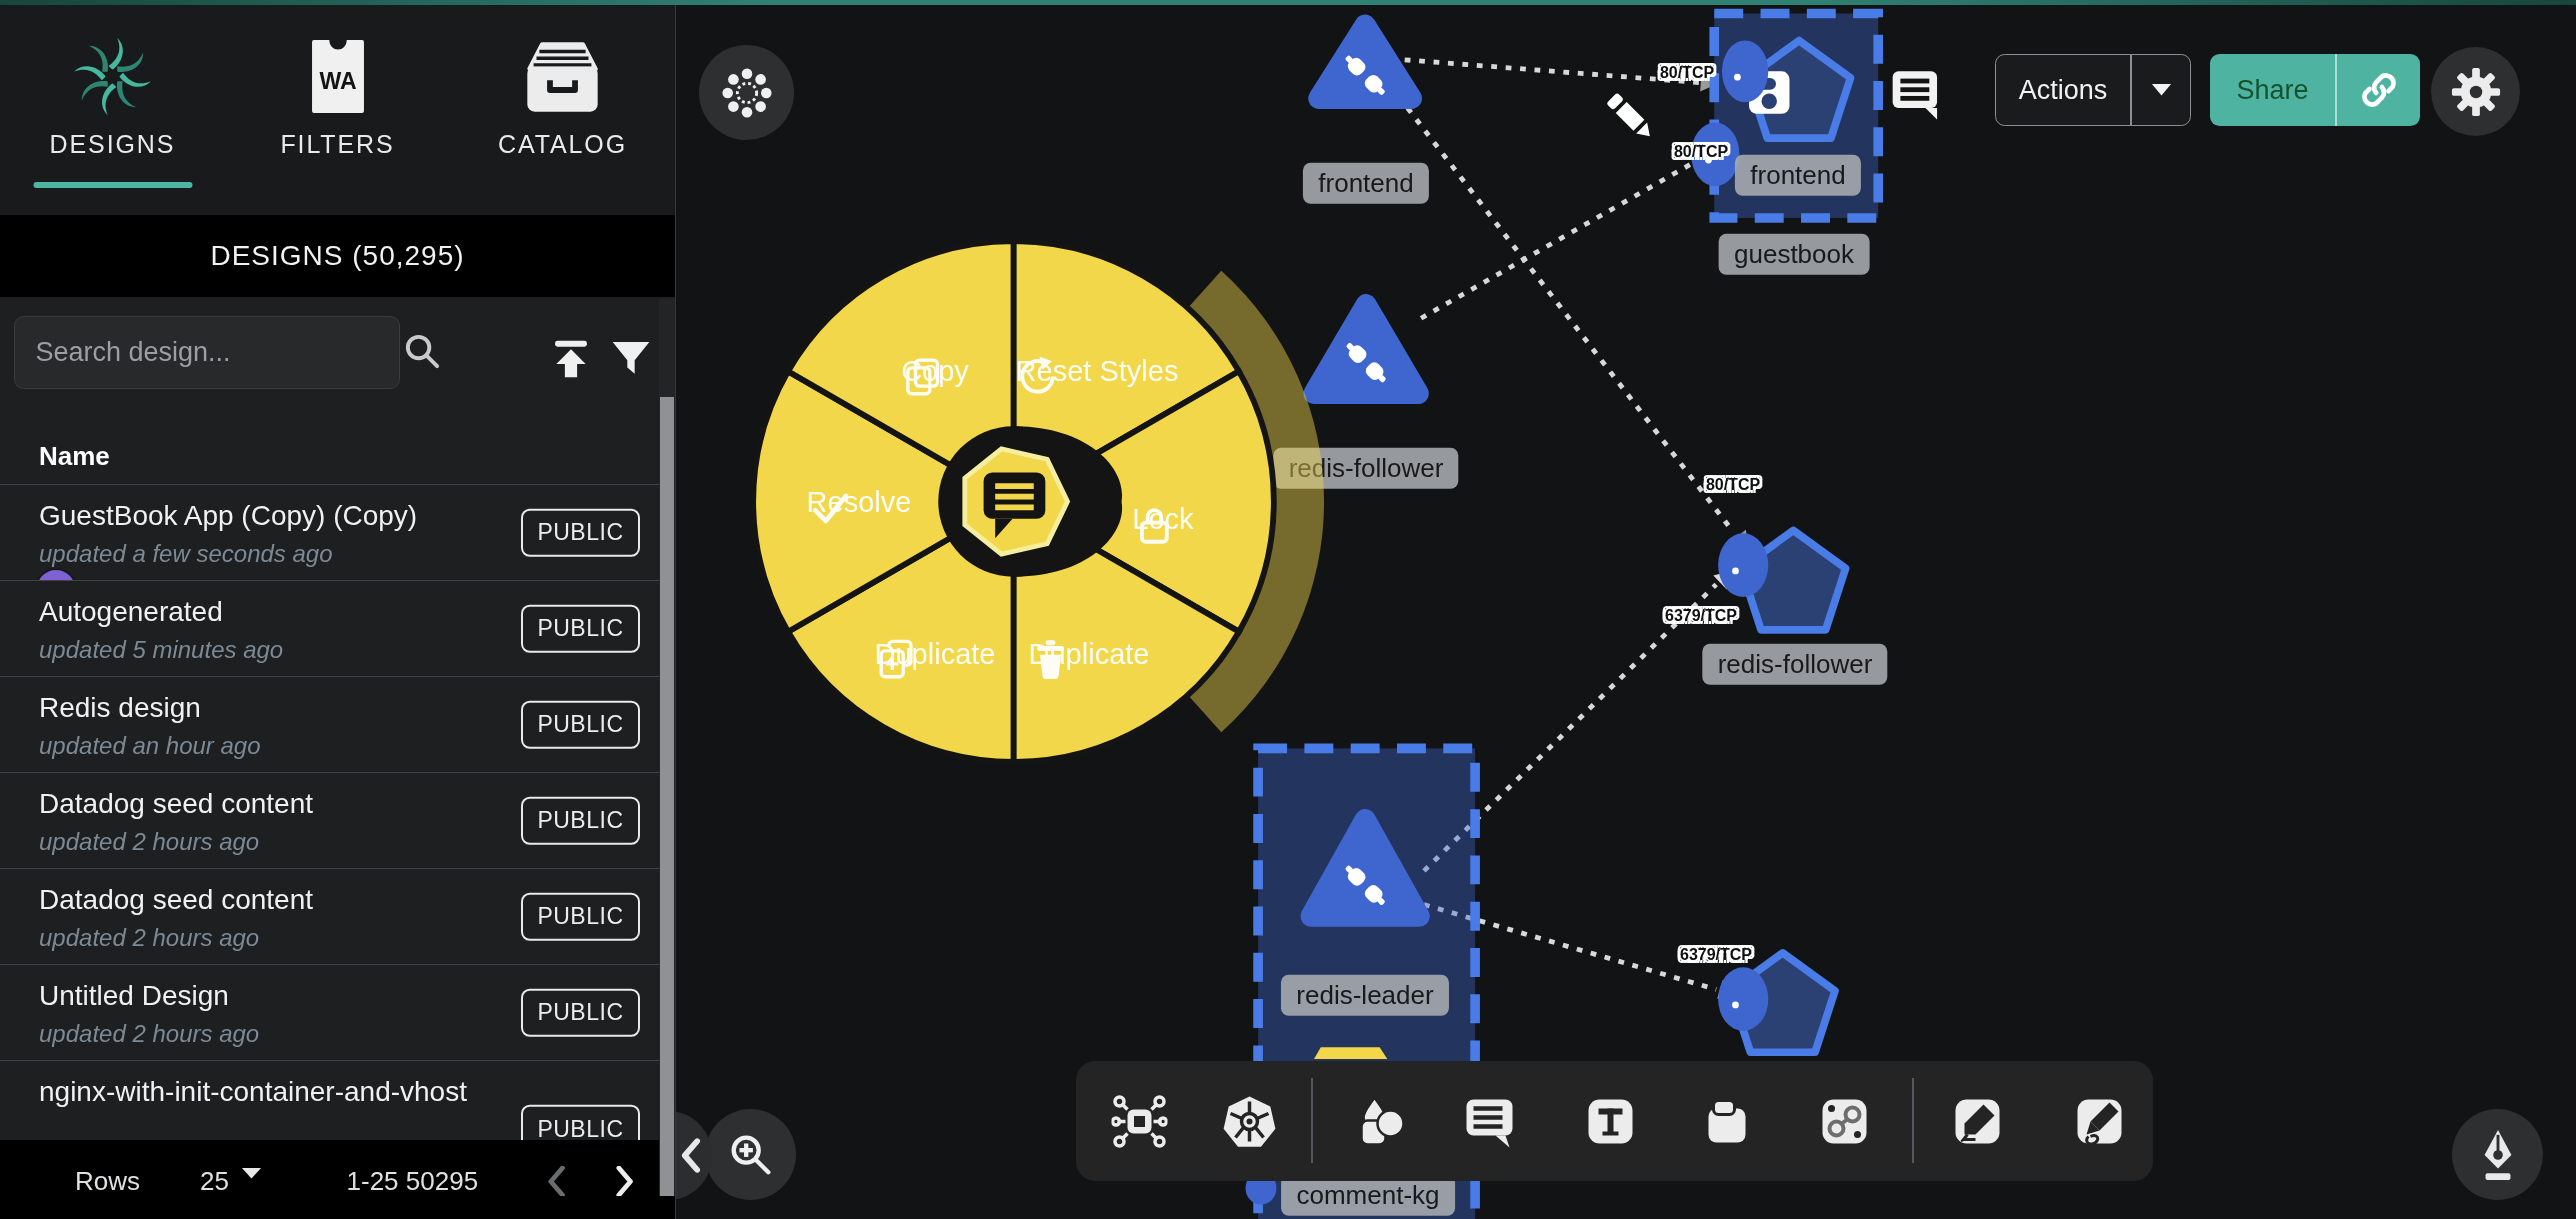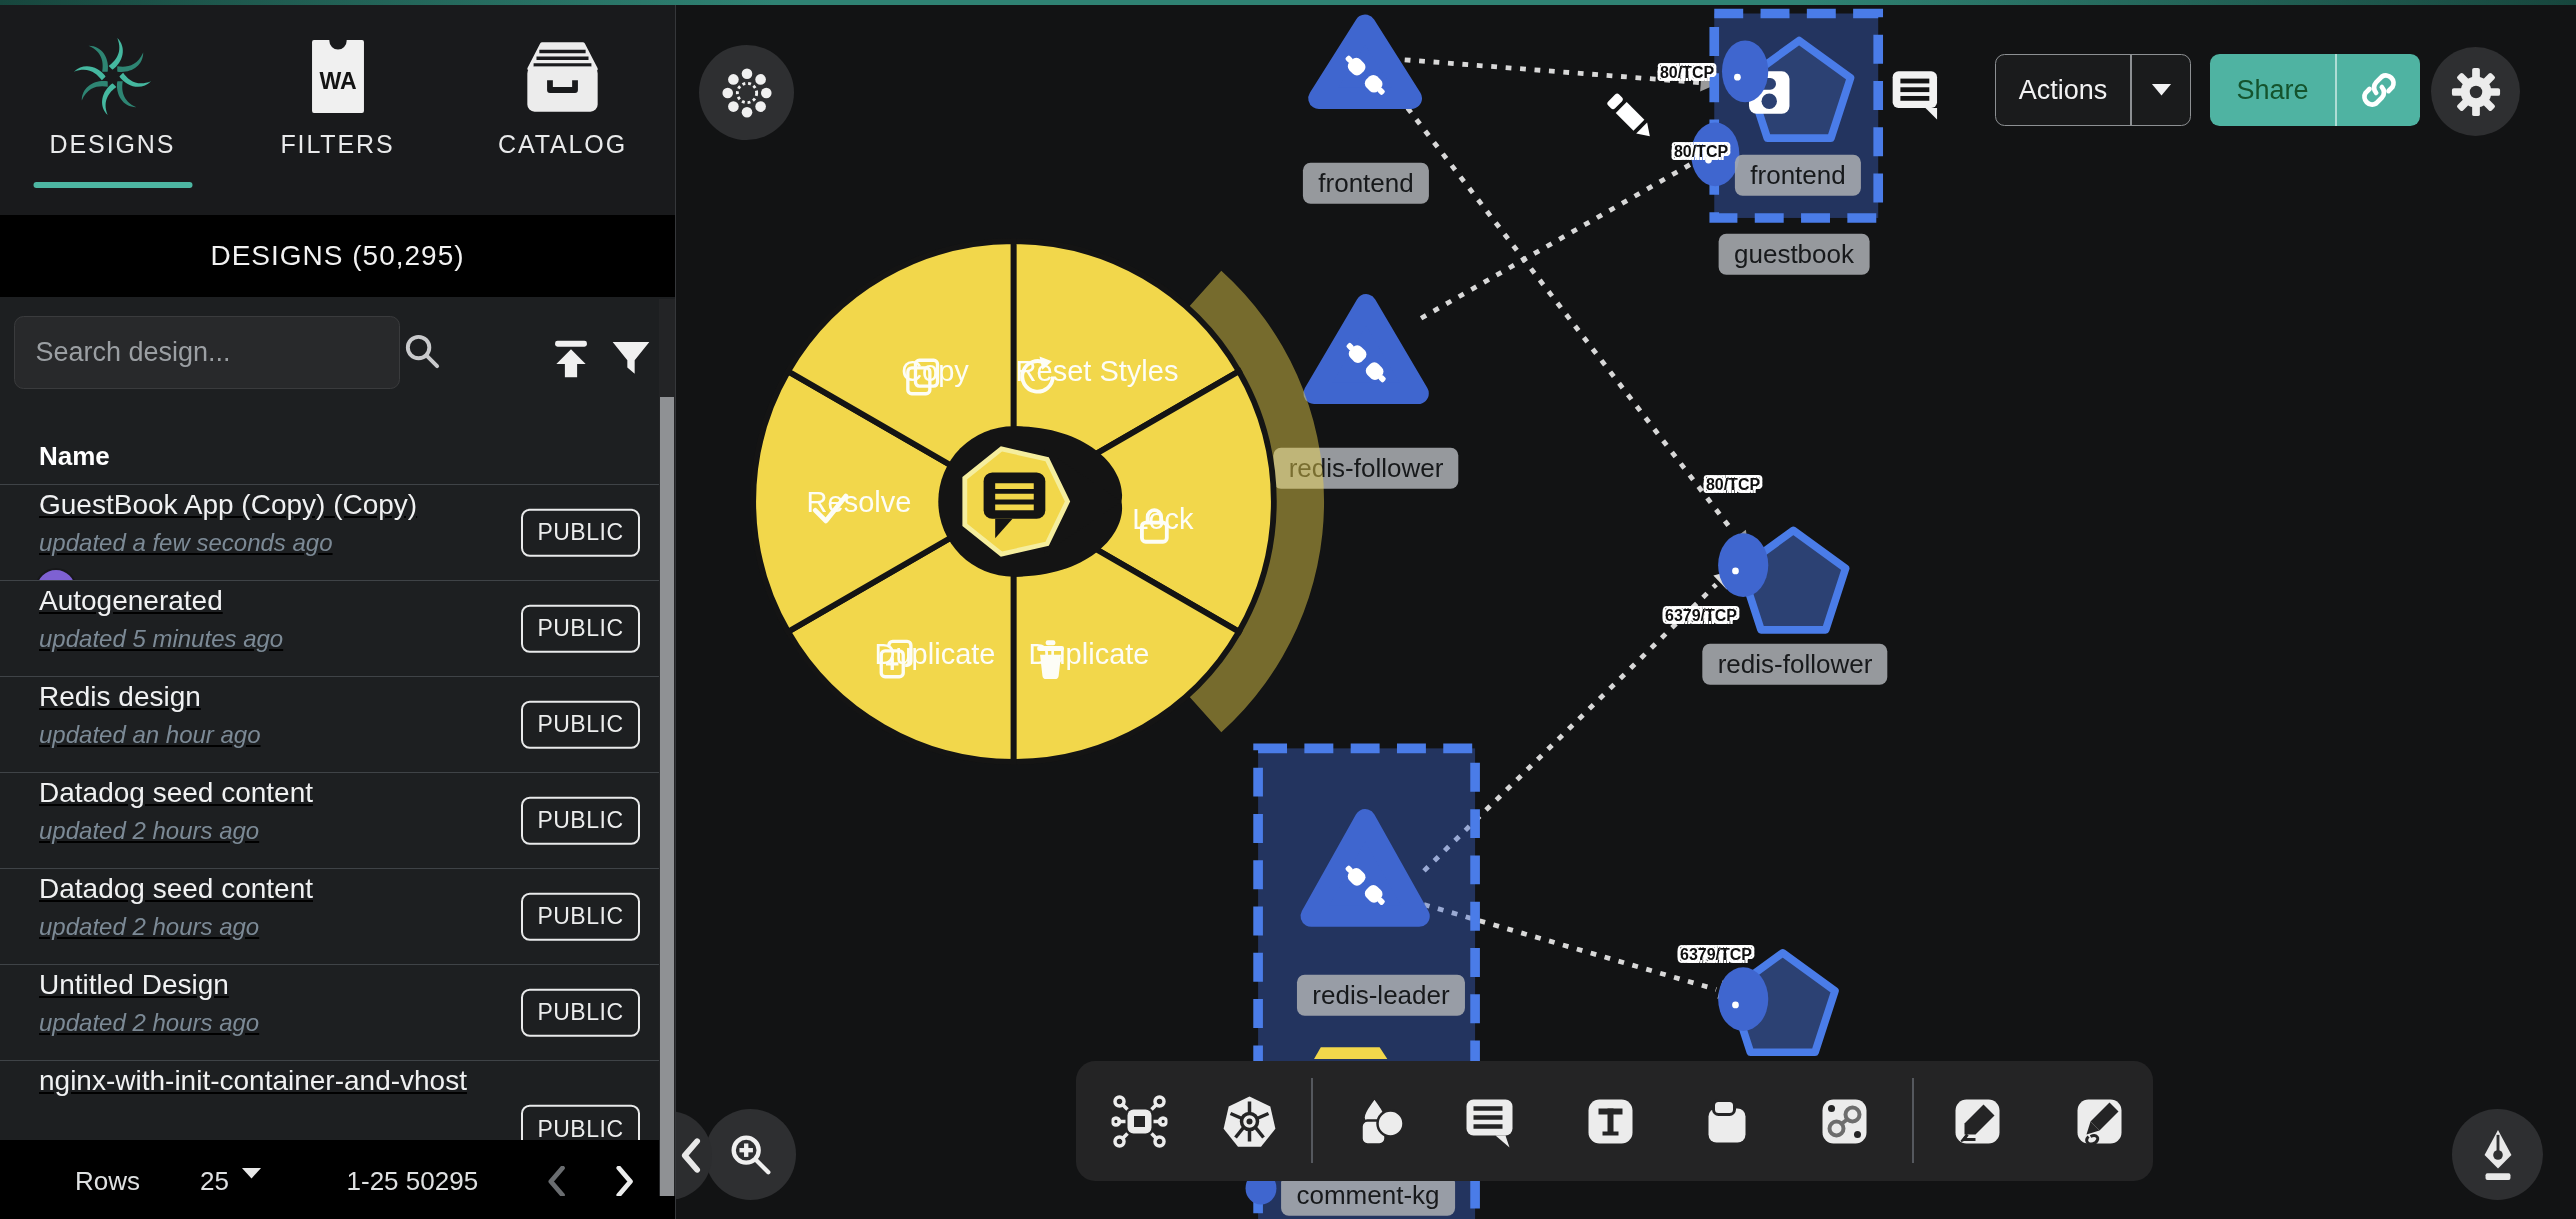--- a/index.html
+++ b/index.html
@@ -27,21 +27,21 @@
     border:1px solid #3a3b3d; border-radius:9.6px; display:flex; align-items:center; }
   .search-field input { flex:1; background:transparent; border:none; outline:none; color:#d6d7d8;
     font-size:27px; padding:0 11.6px 0 21px; font-family:"Liberation Sans", sans-serif; }
   .search-field input::placeholder { color:#9b9fa3; }
   .search-field .mag { margin-right:17.4px; }
   .side-ico { position:absolute; top:37px; width:50px; height:50px; display:flex; align-items:center; justify-content:center; cursor:pointer; }
 
   .col-header { height:55px; color:#ffffff; font-size:26px; font-weight:bold; padding-left:39px; display:flex; align-items:center; }
 
   .design-list { position:relative; }
-  .drow { position:relative; height:96px; border-top:1.9px solid #3f4347; padding:4px 42px 0 39px; overflow:hidden; cursor:pointer;text-decoration:underline; }
+  .drow { position:relative; height:96px; border-top:1.9px solid #3f4347; padding:15px 42px 0 39px; overflow:hidden; cursor:pointer; }
   .drow .dname { color:#f0f1f2; font-size:28px; font-weight:400; white-space:nowrap; }
   .drow .dupd { color:#7c8a96; font-size:24px; font-style:italic; margin-top:7.7px; }
   .drow .badge { position:absolute; right:35px; top:50%; transform:translateY(-50%);
     border:2.4px solid #e9eaeb; border-radius:8.7px; color:#eceded; font-size:23px; padding:8.7px 14.5px; letter-spacing:0.5px; }
   .drow .avatar { position:absolute; left:35px; top:83px; width:42px; height:42px; border-radius:50%;
     background:#7e61d2; border:2.9px solid #17181a; }
 
   .pagination { position:absolute; left:0; top:1140px; width:675px; height:82px; background:#000000; z-index:5;
     display:flex; align-items:center; color:#dfe1e2; font-size:26px; }
   .pg-rows { margin-left:75px; }
@@ -335,21 +335,21 @@
         <line x1="8" y1="28" x2="38" y2="28" stroke="#141414" stroke-width="5"></line>
         <polygon points="34,38 46,50 46,38" fill="#f2f2f2"></polygon>
       </g>
     </svg>
 
     <div class="chip" style="left:690px; top:183px;">frontend</div>
     <div class="chip" style="left:1122px; top:175px;">frontend</div>
     <div class="chip" style="left:1118px; top:254px;">guestbook</div>
     <div class="chip" style="left:690px; top:468px;">redis-follower</div>
     <div class="chip" style="left:1119px; top:664px;">redis-follower</div>
-    <div class="chip" style="left:705px; top:995px;">redis-leader</div>
+    <div class="chip" style="left:689px; top:995px;">redis-leader</div>
     <div class="chip" style="left:692px; top:1195px;">comment-kg</div>
 
     <div class="elabel" style="left:1011px; top:73px;">80/TCP</div>
     <div class="elabel" style="left:1025px; top:152px;">80/TCP</div>
     <div class="elabel" style="left:1057px; top:485px;">80/TCP</div>
     <div class="elabel" style="left:1025px; top:616px;">6379/TCP</div>
     <div class="elabel" style="left:1040px; top:955px;">6379/TCP</div>
 
     <div class="radial">
       <svg width="675" height="675" viewBox="0 0 700 700">

